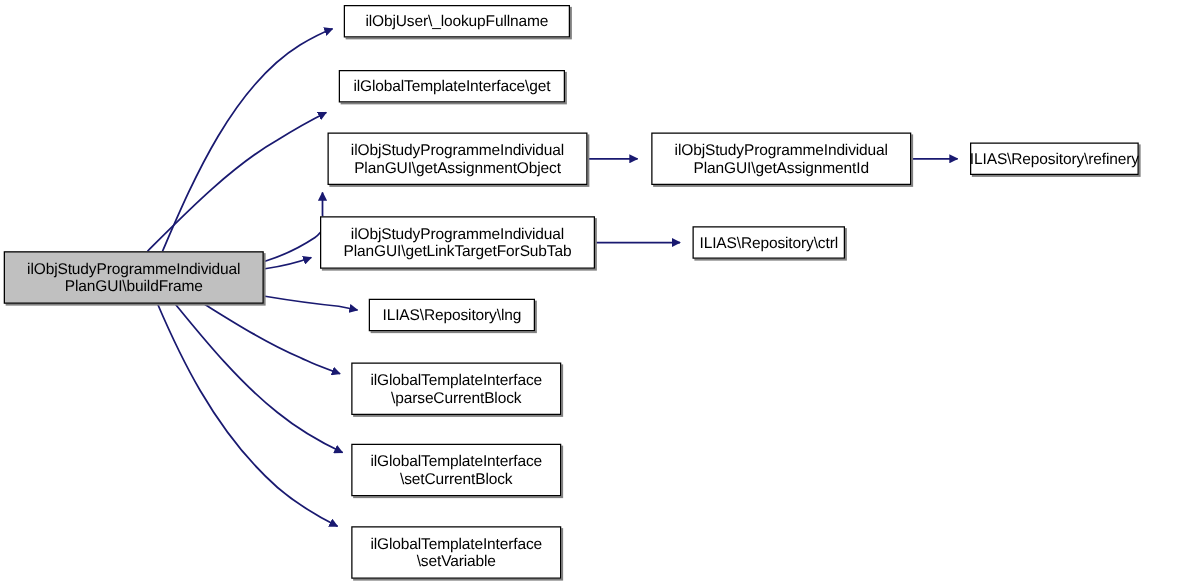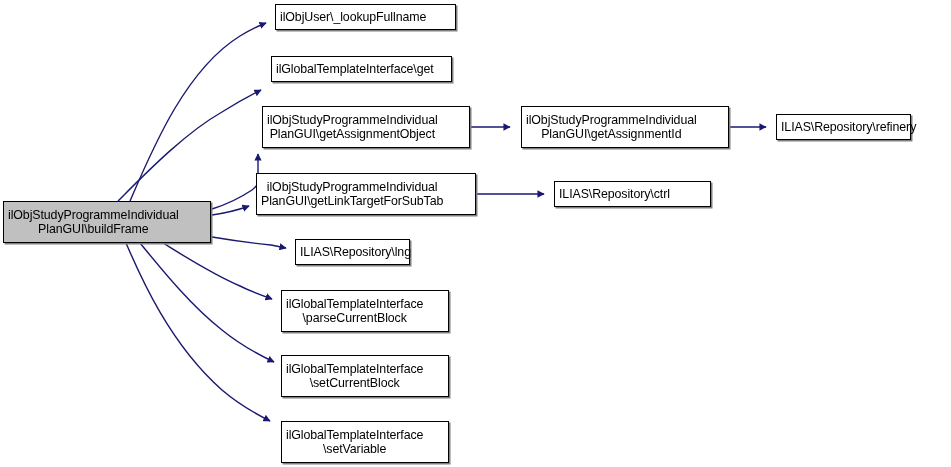--- a/index.html
+++ b/index.html
@@ -25,20 +25,21 @@
     height: 467px;
     pointer-events: none;
   }
   .node {
     position: absolute;
     box-sizing: border-box;
     border: 1px solid #000000;
     background: #ffffff;
     display: flex;
     align-items: center;
+    justify-content: center;
     text-align: center;
     font-size: 12.4px;
     line-height: 14.5px;
     color: #000000;
     letter-spacing: -0.1px;
     white-space: pre-line;
     box-shadow: 1.5px 1.5px 0 0 #808080;
   }
   .node.root {
     background: #c0c0c0;
@@ -77,26 +78,26 @@
 
   <div id="nodes">
       <div class="node root" style="left: 3px; top: 201px; width: 208px; height: 42px;"><span>ilObjStudyProgrammeIndividual
 PlanGUI\buildFrame</span></div>
       <div class="node" style="left: 275px; top: 4px; width: 181px; height: 26px;"><span>ilObjUser\_lookupFullname</span></div>
       <div class="node" style="left: 271px; top: 56px; width: 181px; height: 26px;"><span>ilGlobalTemplateInterface\get</span></div>
       <div class="node" style="left: 262px; top: 106px; width: 208px; height: 42px;"><span>ilObjStudyProgrammeIndividual
 PlanGUI\getAssignmentObject</span></div>
       <div class="node" style="left: 256px; top: 173px; width: 220px; height: 42px;"><span>ilObjStudyProgrammeIndividual
 PlanGUI\getLinkTargetForSubTab</span></div>
-      <div class="node" style="left: 295px; top: 239px; width: 115px; height: 26px;"><span>ILIAS\Repository\lng</span></div>
+      <div class="node" style="left: 295px; top: 239px; width: 133px; height: 26px;"><span>ILIAS\Repository\lng</span></div>
       <div class="node" style="left: 281px; top: 290px; width: 168px; height: 42px;"><span>ilGlobalTemplateInterface
 \parseCurrentBlock</span></div>
       <div class="node" style="left: 281px; top: 355px; width: 168px; height: 42px;"><span>ilGlobalTemplateInterface
 \setCurrentBlock</span></div>
       <div class="node" style="left: 281px; top: 421px; width: 168px; height: 42px;"><span>ilGlobalTemplateInterface
 \setVariable</span></div>
       <div class="node" style="left: 521px; top: 106px; width: 208px; height: 42px;"><span>ilObjStudyProgrammeIndividual
 PlanGUI\getAssignmentId</span></div>
-      <div class="node" style="left: 554px; top: 181px; width: 157px; height: 26px;"><span>ILIAS\Repository\ctrl</span></div>
+      <div class="node" style="left: 554px; top: 181px; width: 122px; height: 26px;"><span>ILIAS\Repository\ctrl</span></div>
       <div class="node" style="left: 776px; top: 114px; width: 135px; height: 26px;"><span>ILIAS\Repository\refinery</span></div>
     </div>
 
 </div>
 
 </body></html>

